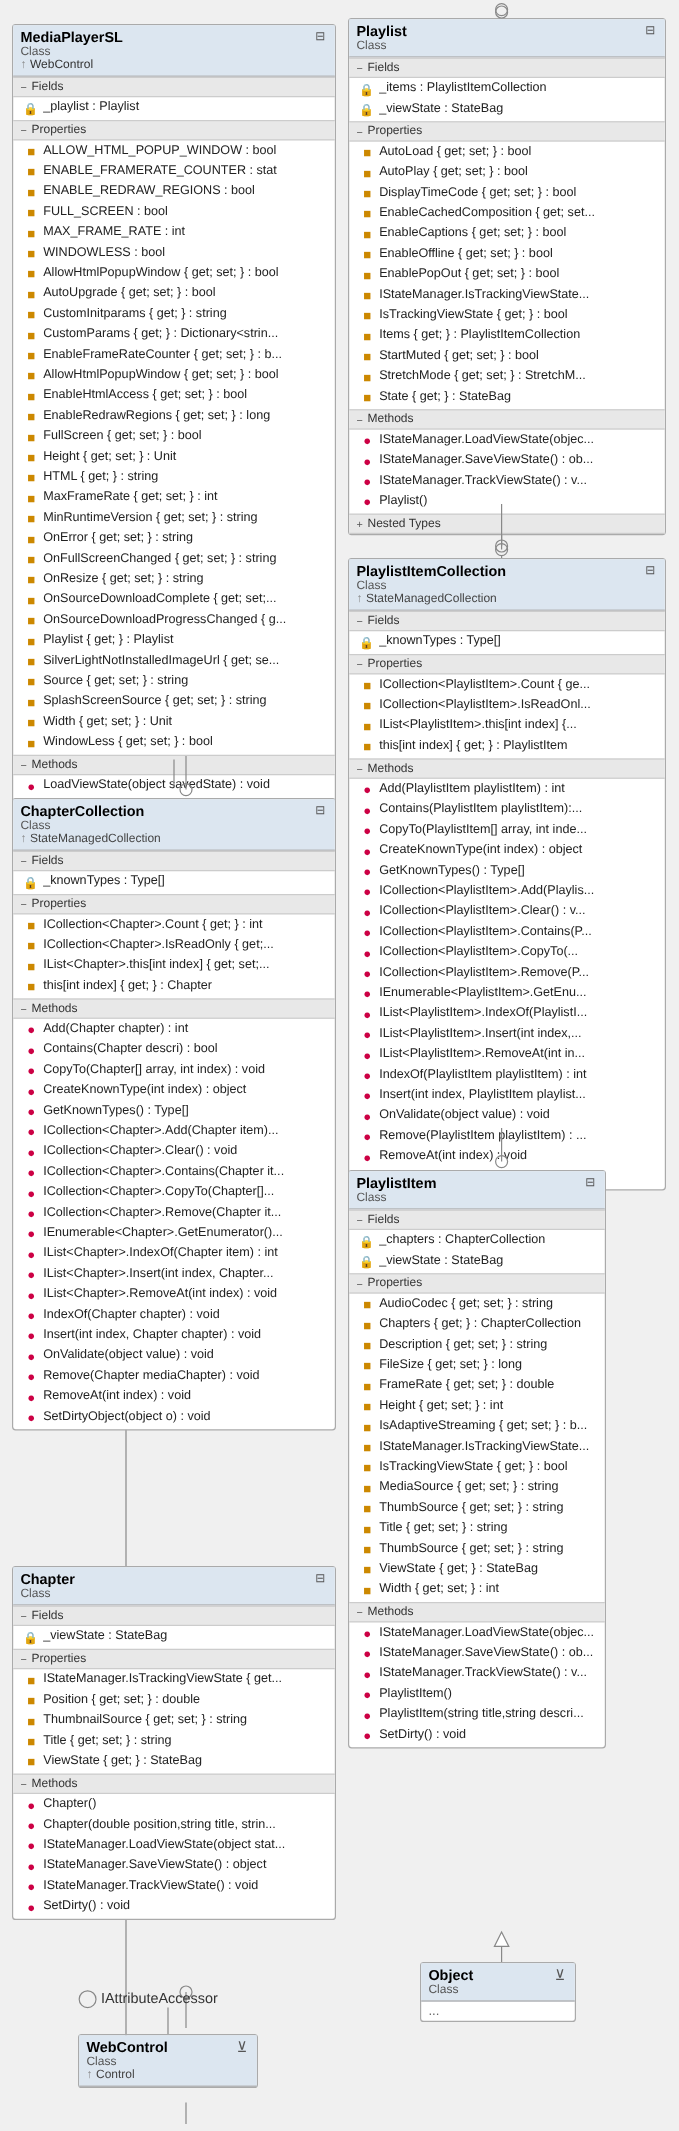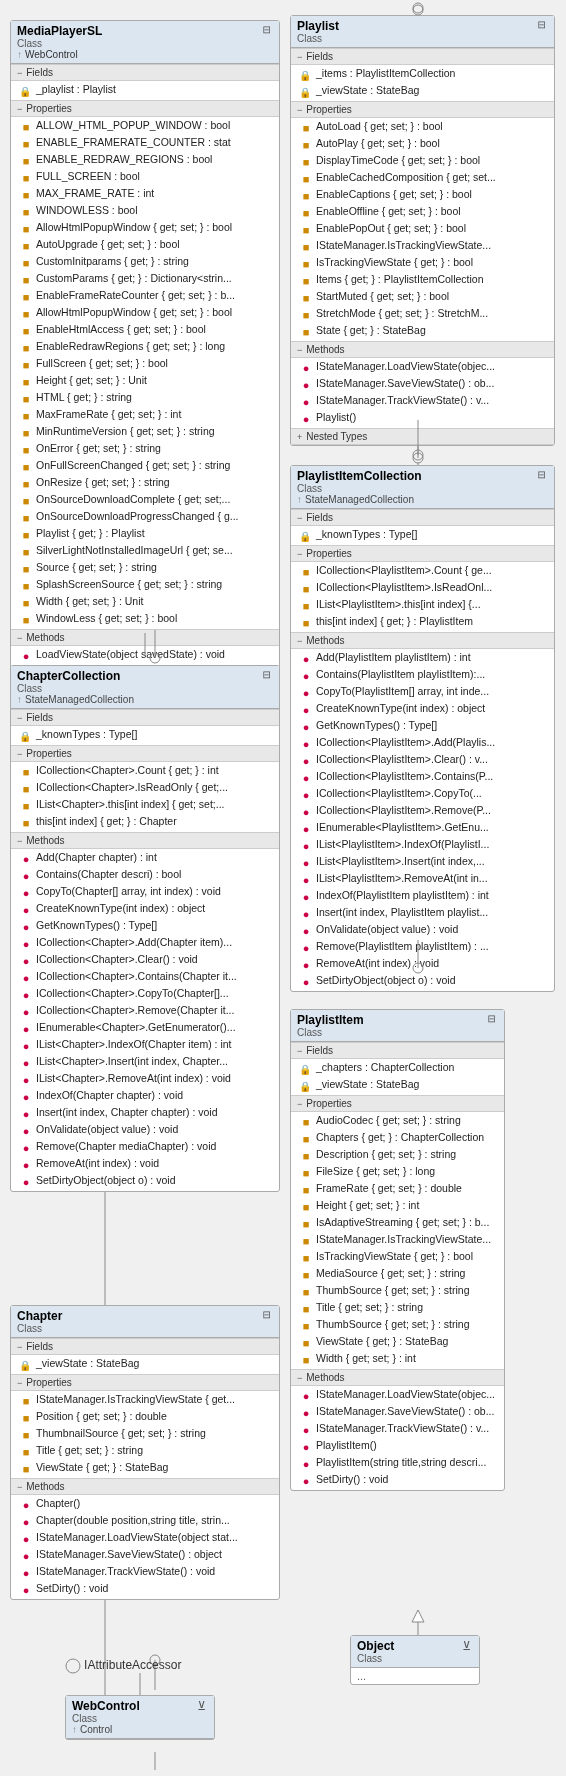--- a/index.html
+++ b/index.html
@@ -708,21 +708,21 @@
           <span class="item-icon" style="color:#cc0044;">●</span>
           <span class="item-text">RemoveAt(int index) : void</span>
         </div>
       <div class="item-row">
           <span class="item-icon" style="color:#cc0044;">●</span>
           <span class="item-text">SetDirtyObject(object o) : void</span>
         </div>
     </div>
   </div>
 
-  <div class="class-box" style="left:290px; top:1009px; width:215px;">
+  <div class="class-box" style="left:290px; top:975px; width:215px;">
     <div class="class-header">
       <div>
         <div class="class-title">PlaylistItem</div>
         <div class="class-subtitle">Class</div>
       </div>
       <span class="collapse-btn">⊟</span>
     </div>
     <div class="section-header">
       <span class="section-toggle">−</span>
       <span>Fields</span>

